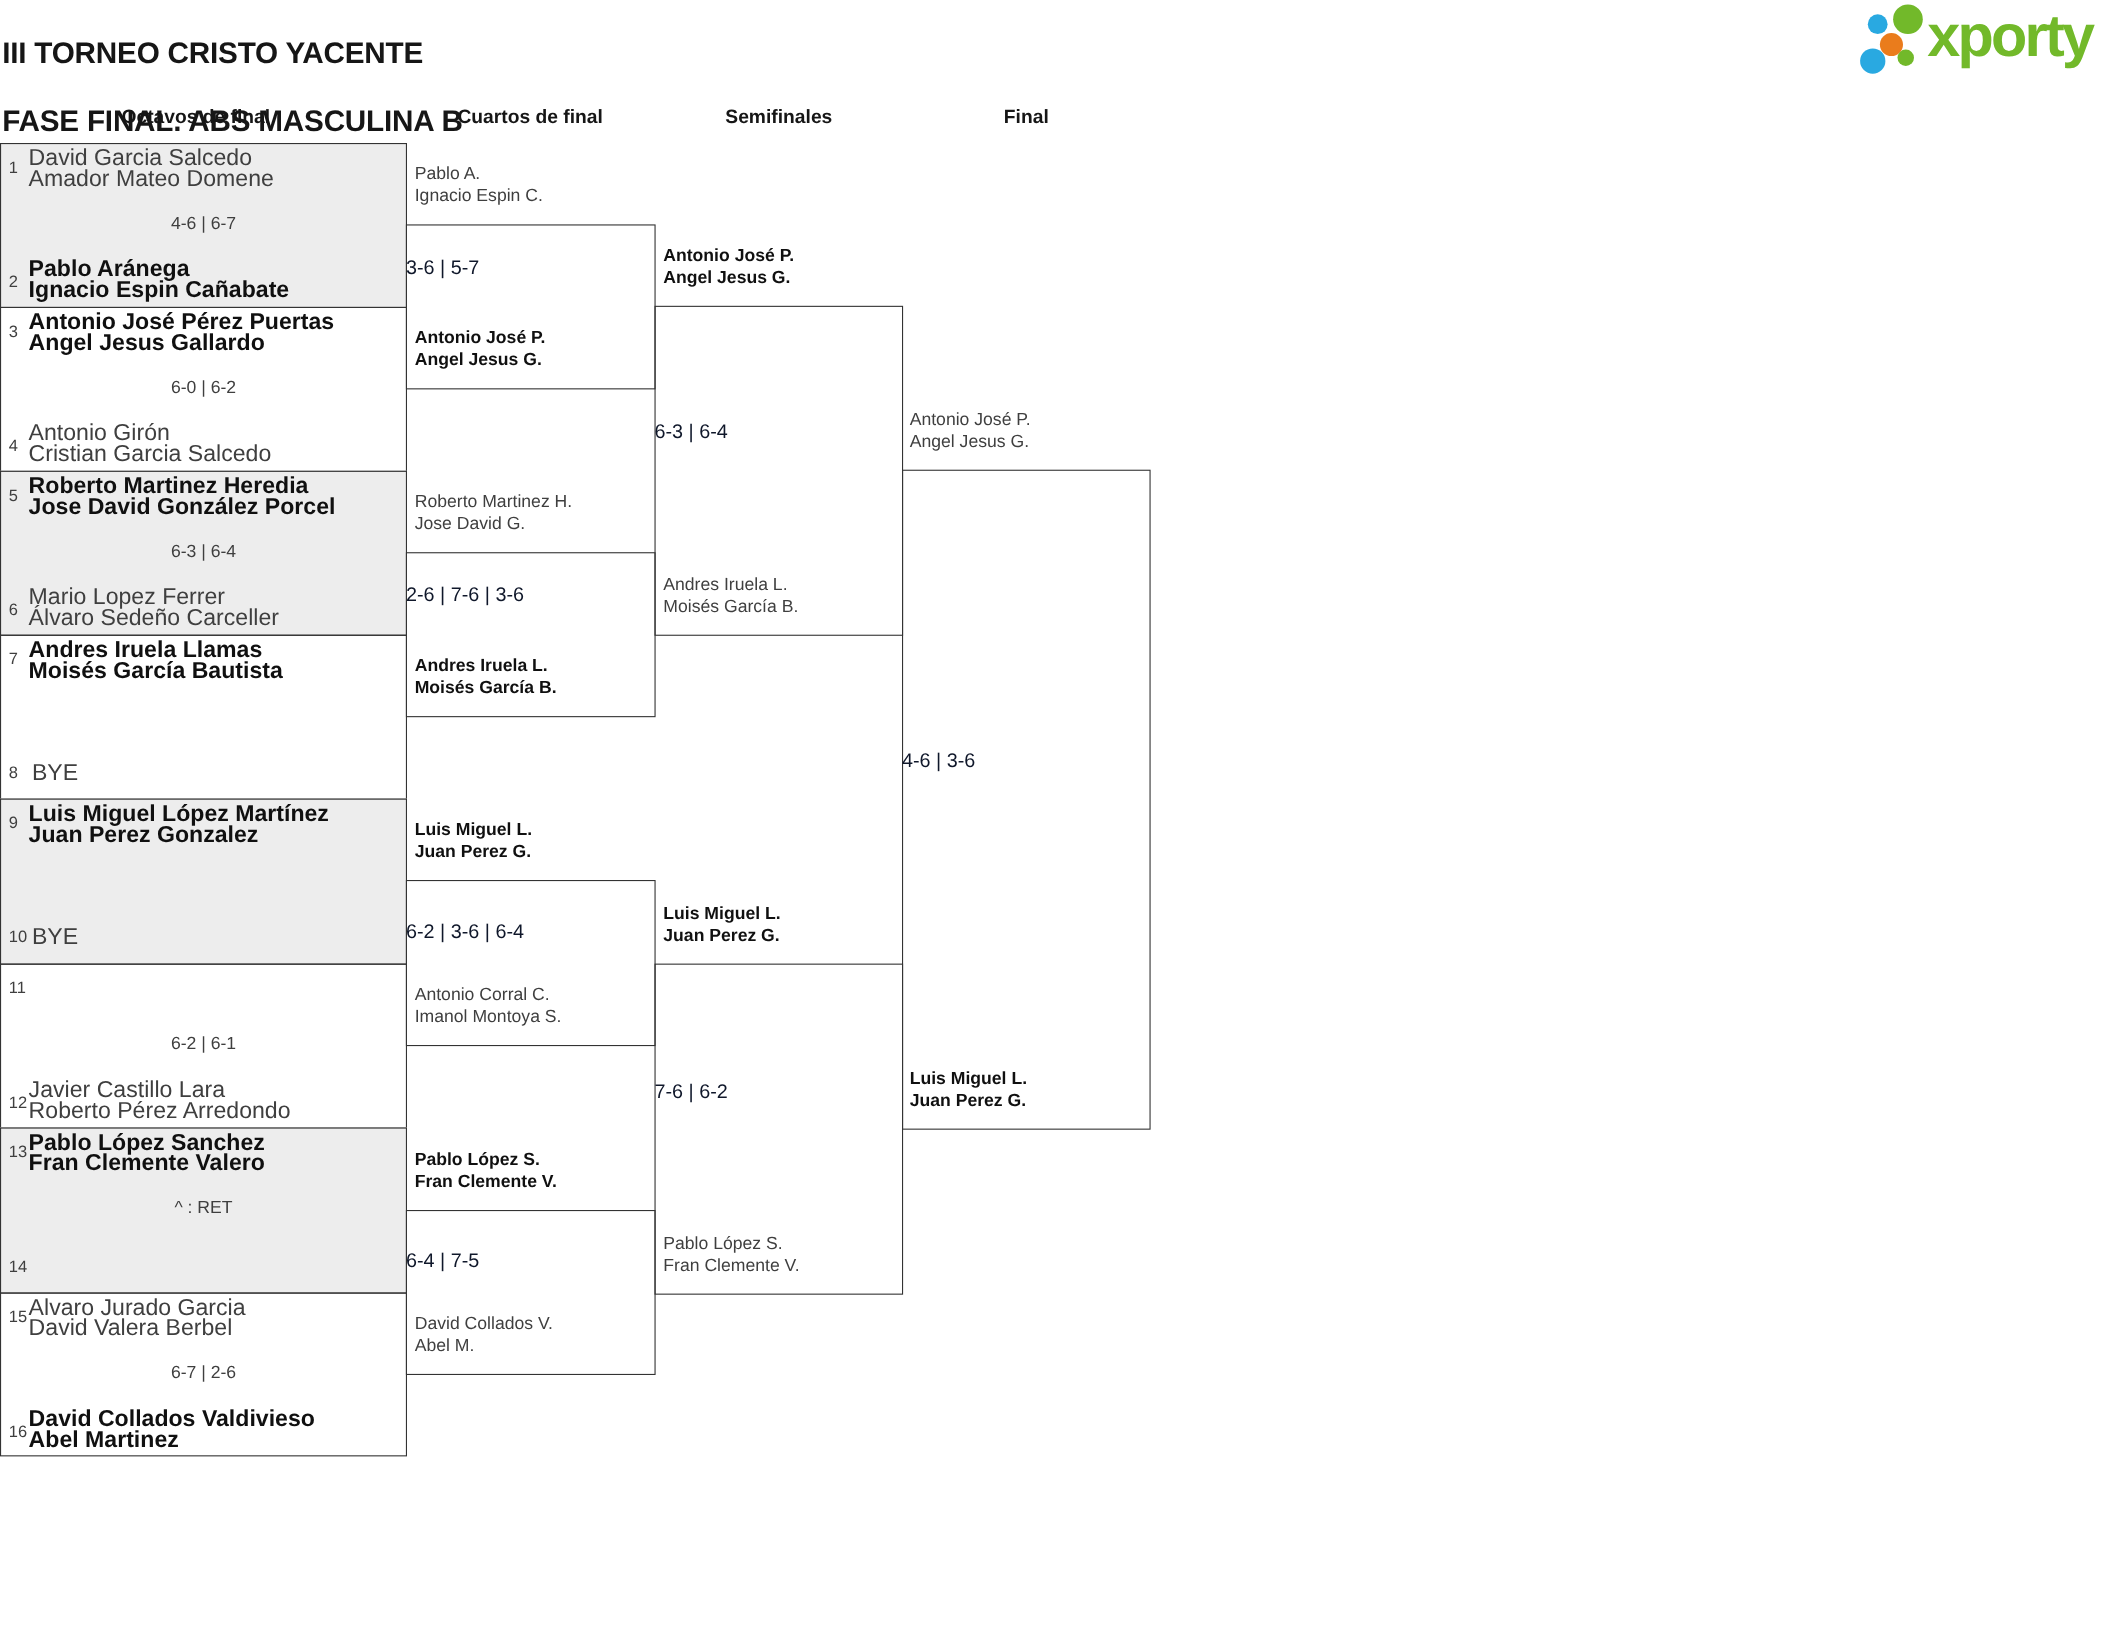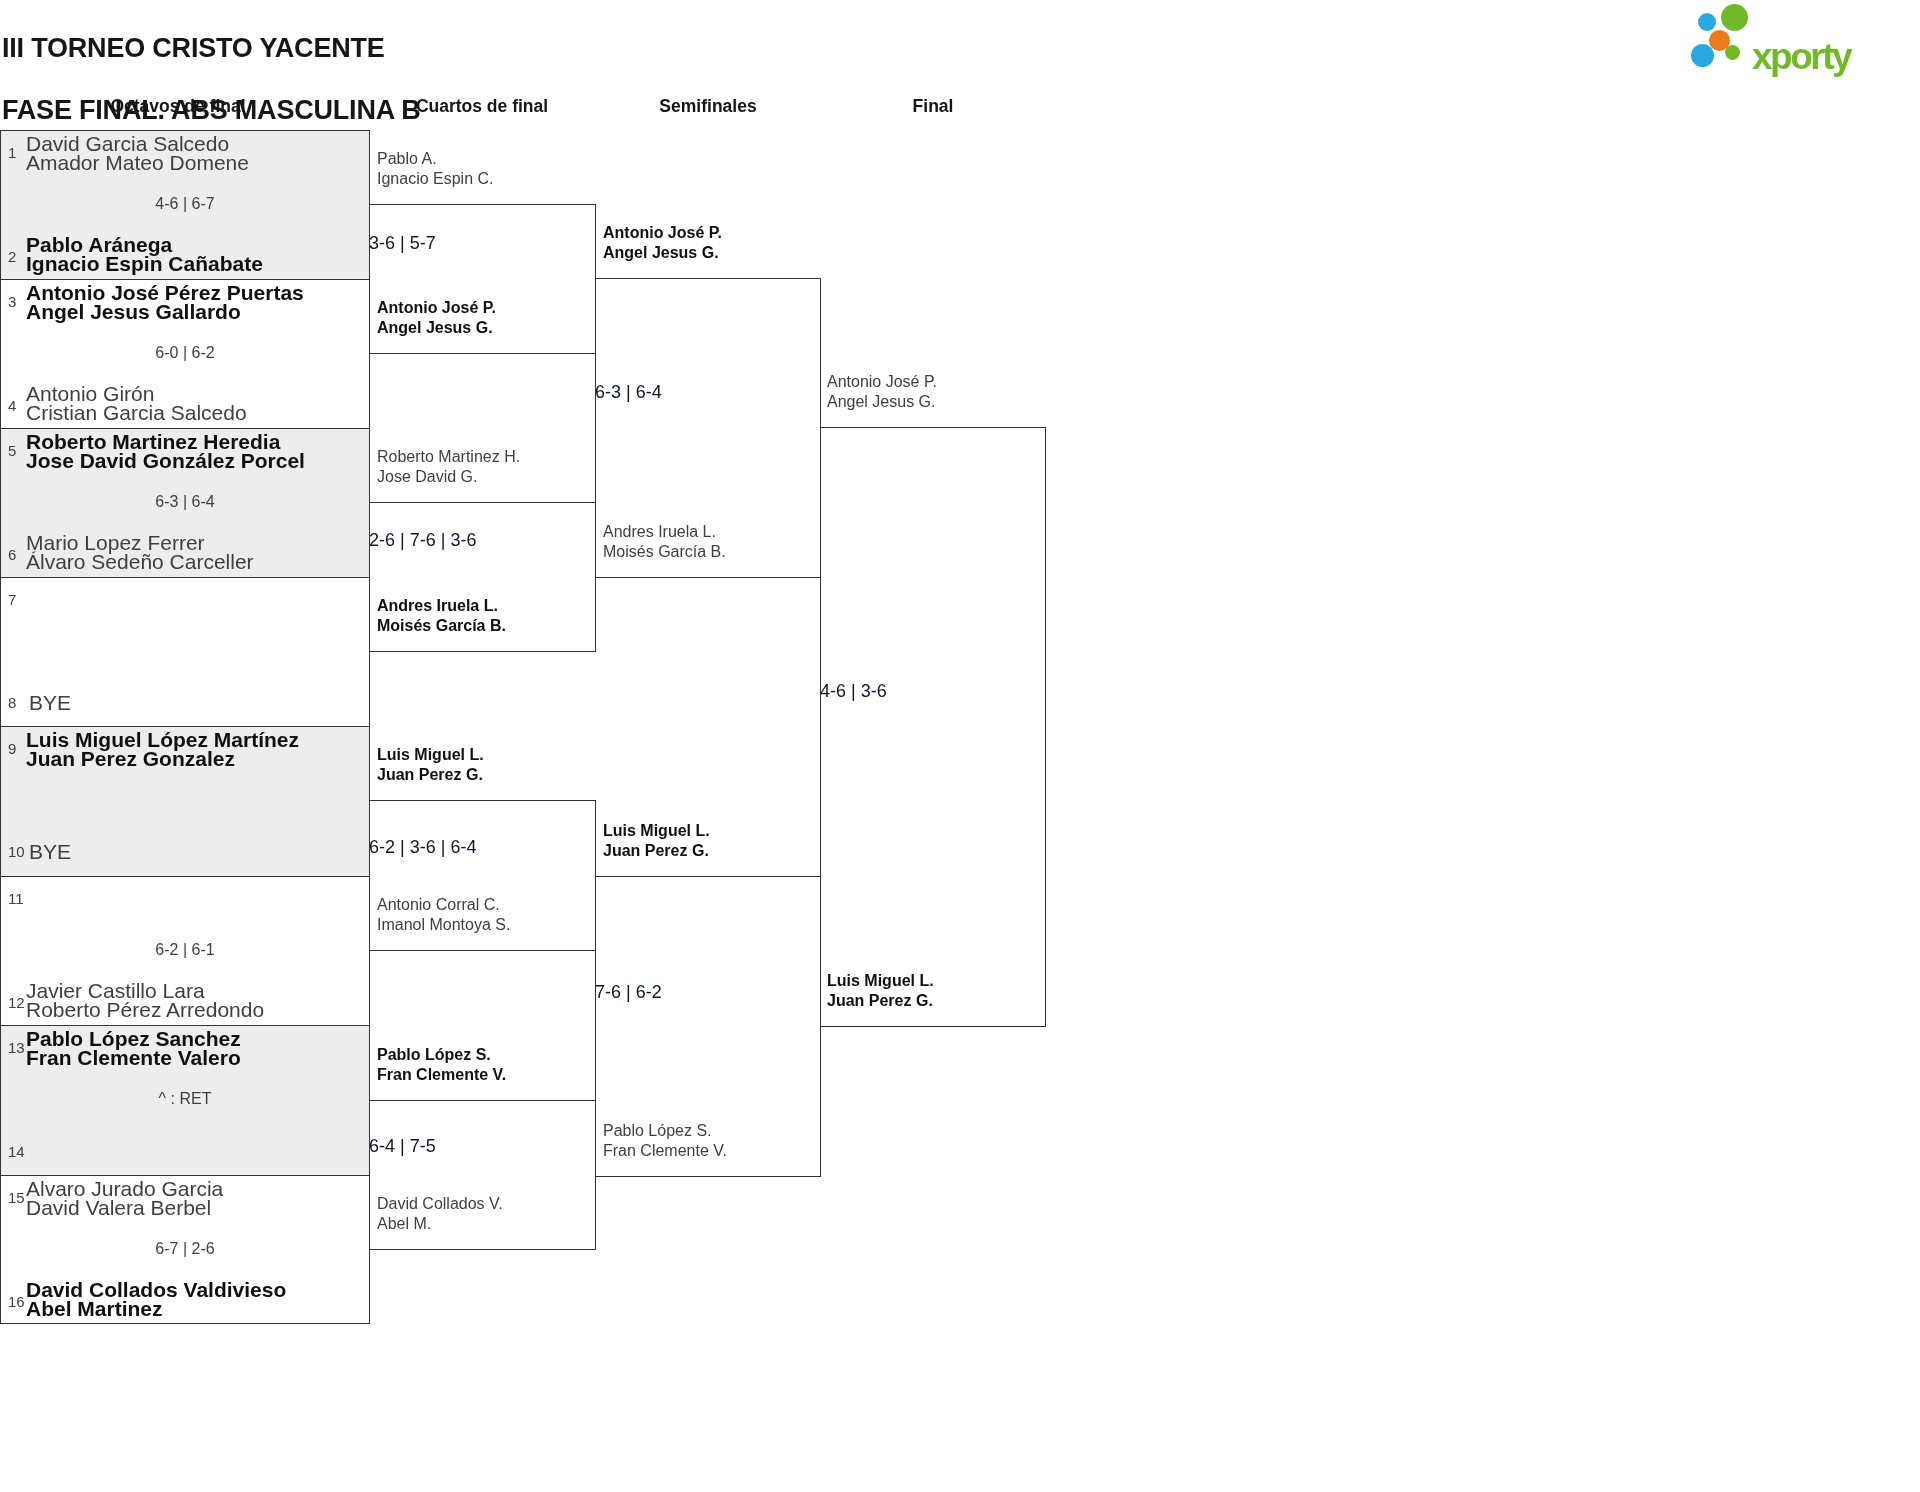--- a/index.html
+++ b/index.html
@@ -18,22 +18,22 @@
         color:#3f3f3f;white-space:nowrap;}
   .tA{top:4px}.tB{top:105px}
   .team.byet{top:116px;left:28px}
   .team.win,.slot.win{font-weight:700;color:#101010;}
   .mscore{position:absolute;left:0;top:64px;width:100%;text-align:center;
           font-size:16px;color:#3f3f3f;}
   .slot{position:absolute;width:215px;font-size:16px;line-height:20px;
         color:#3f3f3f;white-space:nowrap;}
   .rscore{position:absolute;text-align:left;font-size:18px;color:#0f172a;}
   .dot{position:absolute;border-radius:50%;}
-  .word{position:absolute;left:1752px;top:6px;font-size:37px;line-height:54px;
-        font-weight:700;letter-spacing:-2.5px;margin-top:24px;}
+  .word{position:absolute;left:1752px;top:6px;font-size:54px;line-height:54px;
+        font-weight:700;letter-spacing:-2.5px;}
 </style>
 </head>
 <body>
 
 <div class="canvas">
 
   <div class="title">
     <div>III TORNEO CRISTO YACENTE</div>
     <div>FASE FINAL. ABS MASCULINA B</div>
   </div>
@@ -89,20 +89,24 @@
     <div class="mscore">6-3 | 6-4</div>
     <div class="seed sB">6</div>
     <div class="team tB">
       <div>Mario Lopez Ferrer</div>
       <div>Álvaro Sedeño Carceller</div>
     </div>
   </div>
 
   <div class="box m16" style="top:577px;height:150px">
     <div class="seed sA">7</div>
+    <div class="team tA win">
+      <div>Andres Iruela Llamas</div>
+      <div>Moisés García Bautista</div>
+    </div>
     <div class="mscore"></div>
     <div class="seed byes">8</div>
     <div class="team byet">
       <div>BYE</div>
     </div>
   </div>
 
   <div class="box m16 gray" style="top:726px;height:151px">
     <div class="seed sA">9</div>
     <div class="team tA win">

